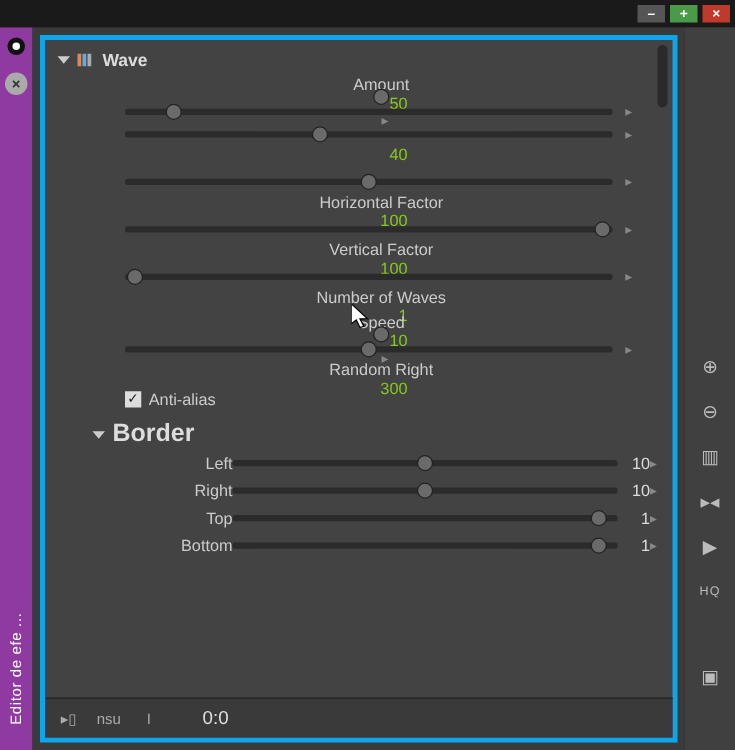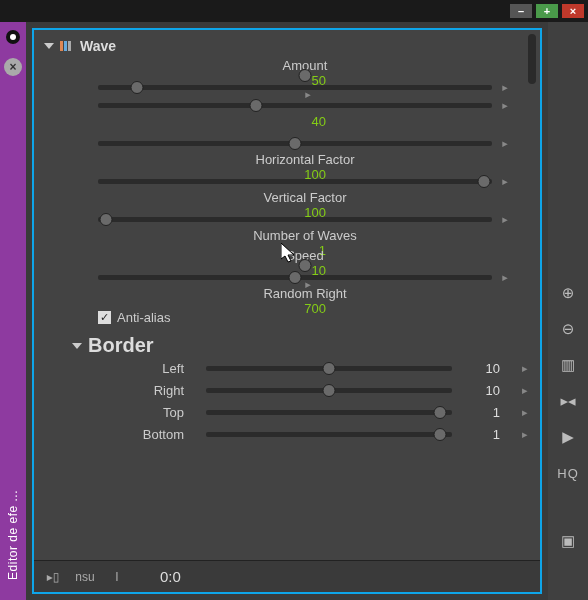--- a/index.html
+++ b/index.html
@@ -16,21 +16,21 @@
 
   
   .left-strip { width: 26px; background:#8e3aa0; display:flex; flex-direction:column; align-items:center; padding-top:8px; gap:14px; }
   .left-strip .dot { width:14px; height:14px; border-radius:50%; background:#111; display:flex; align-items:center; justify-content:center; }
   .left-strip .dot::after { content:''; width:6px; height:6px; border-radius:50%; background:#fff; }
   .left-strip .close-dot { width:18px; height:18px; border-radius:50%; background:#aaa; color:#333; font-size:12px; line-height:18px; text-align:center; font-weight:bold; }
   .vtext { writing-mode: vertical-rl; transform: rotate(180deg); color:#fff; font-size:12px; margin-top:auto; margin-bottom:20px; letter-spacing:0.5px; }
 
   
   .panel { flex:1; background:#3a3a3a; position:relative; overflow:hidden; }
-  .inner { position:absolute; inset:6px 6px 6px 6px; background:#434343; border:2px solid #0ea5e9; }
+  .inner { position:absolute; inset:6px 6px 6px 6px; background:#434343; border:4px solid #0ea5e9; }
   .scroll { position:absolute; top:0; left:0; right:0; bottom:34px; overflow:hidden; padding: 6px 8px 6px 4px; }
 
   .section-head { display:flex; align-items:center; gap:6px; padding:2px 0 4px 6px; }
   .tri-down { width:0; height:0; border-left:5px solid transparent; border-right:5px solid transparent; border-top:6px solid #ccc; }
   .sec-icon { width:14px; height:10px; display:inline-flex; gap:1px; }
   .sec-icon span { width:3px; height:10px; }
   .sec-icon span:nth-child(1){ background:#d85; }
   .sec-icon span:nth-child(2){ background:#6ad; }
   .sec-icon span:nth-child(3){ background:#aaa; }
   .sec-title { color:#ddd; font-weight:600; font-size:14px; }
@@ -44,40 +44,40 @@
   .track { flex:1; height:5px; background:#2b2b2b; border-radius:2px; position:relative; }
   .thumb { position:absolute; top:-4px; width:13px; height:13px; border-radius:50%; background:#6a6a6a; border:1px solid #222; transform:translateX(-50%); }
 
   .check-row { margin-left:60px; display:flex; align-items:center; gap:6px; color:#ccc; font-size:13px; height:22px; }
   .check-row .box { width:13px; height:13px; background:#ddd; color:#222; font-size:11px; line-height:13px; text-align:center; }
 
   .border-section { margin-left: 34px; margin-top:6px; }
   .border-head { display:flex; align-items:center; gap:6px; }
   .border-title { color:#ddd; font-weight:600; font-size:20px; }
 
-  .b-param { margin-left: 56px; display:flex; align-items:center; height:22px; gap:22px; }
+  .b-param { margin-left: 56px; display:flex; align-items:center; height:22px; gap:0; }
   .b-label { width:56px; color:#ccc; font-size:13px; text-align:right; }
   .b-slider { flex:1; position:relative; }
   .b-track { height:5px; background:#2b2b2b; border-radius:2px; position:relative; }
   .b-thumb { position:absolute; top:-4px; width:13px; height:13px; border-radius:50%; background:#6a6a6a; border:1px solid #222; transform:translateX(-50%); }
   .b-value { width:26px; text-align:right; color:#ddd; font-size:13px; }
   .b-key { width:10px; color:#888; font-size:11px; }
 
   .scrollbar-v { position:absolute; top:4px; right:2px; bottom:38px; width:12px; }
   .scrollbar-v .sb-thumb { position:absolute; top:0; left:2px; width:8px; height:50px; background:#2a2a2a; border-radius:4px; }
 
   
   .statusbar { position:absolute; left:0; right:0; bottom:0; height:32px; background:#3a3a3a; border-top:1px solid #222; display:flex; align-items:center; gap:14px; padding-left:10px; color:#aaa; font-size:12px; }
   .sb-icon { width:18px; height:14px; display:flex; align-items:center; justify-content:center; }
   .timecode { color:#ddd; font-size:15px; margin-left:20px; }
 
   
   .right-strip { width:40px; background:#404040; display:flex; flex-direction:column; align-items:center; padding-top:260px; gap:14px; color:#bbb; }
   .rs-icon { width:22px; height:22px; display:flex; align-items:center; justify-content:center; font-size:15px; }
-  .hq { font-size:13px; letter-spacing:1px; color:#bbb; }
+  .hq { font-size:10px; letter-spacing:1px; color:#bbb; }
 
   
   .cursor { position:absolute; left:281px; top:243px; pointer-events:none; }
 </style>
 </head>
 <body>
 
 <div class="titlebar">
   <div class="tb-btn tb-min">–</div>
   <div class="tb-btn tb-max">+</div>
@@ -197,21 +197,21 @@
               <div class="slider">
                 <div class="track">
                   <div class="thumb" style="left:50%"></div>
                 </div>
                 <span class="keyable">▸</span>
               </div>
             </div>
             <div class="param">
               <div class="param-row">
                 <span class="label">Random Right</span>
-                <span class="value">700</span>
+                <span class="value">300</span>
                 <span class="keyable"></span>
               </div>
             </div>
           </div>
 
         <div class="check-row">
           <span class="box">✓</span>
           <span>Anti-alias</span>
         </div>
 

